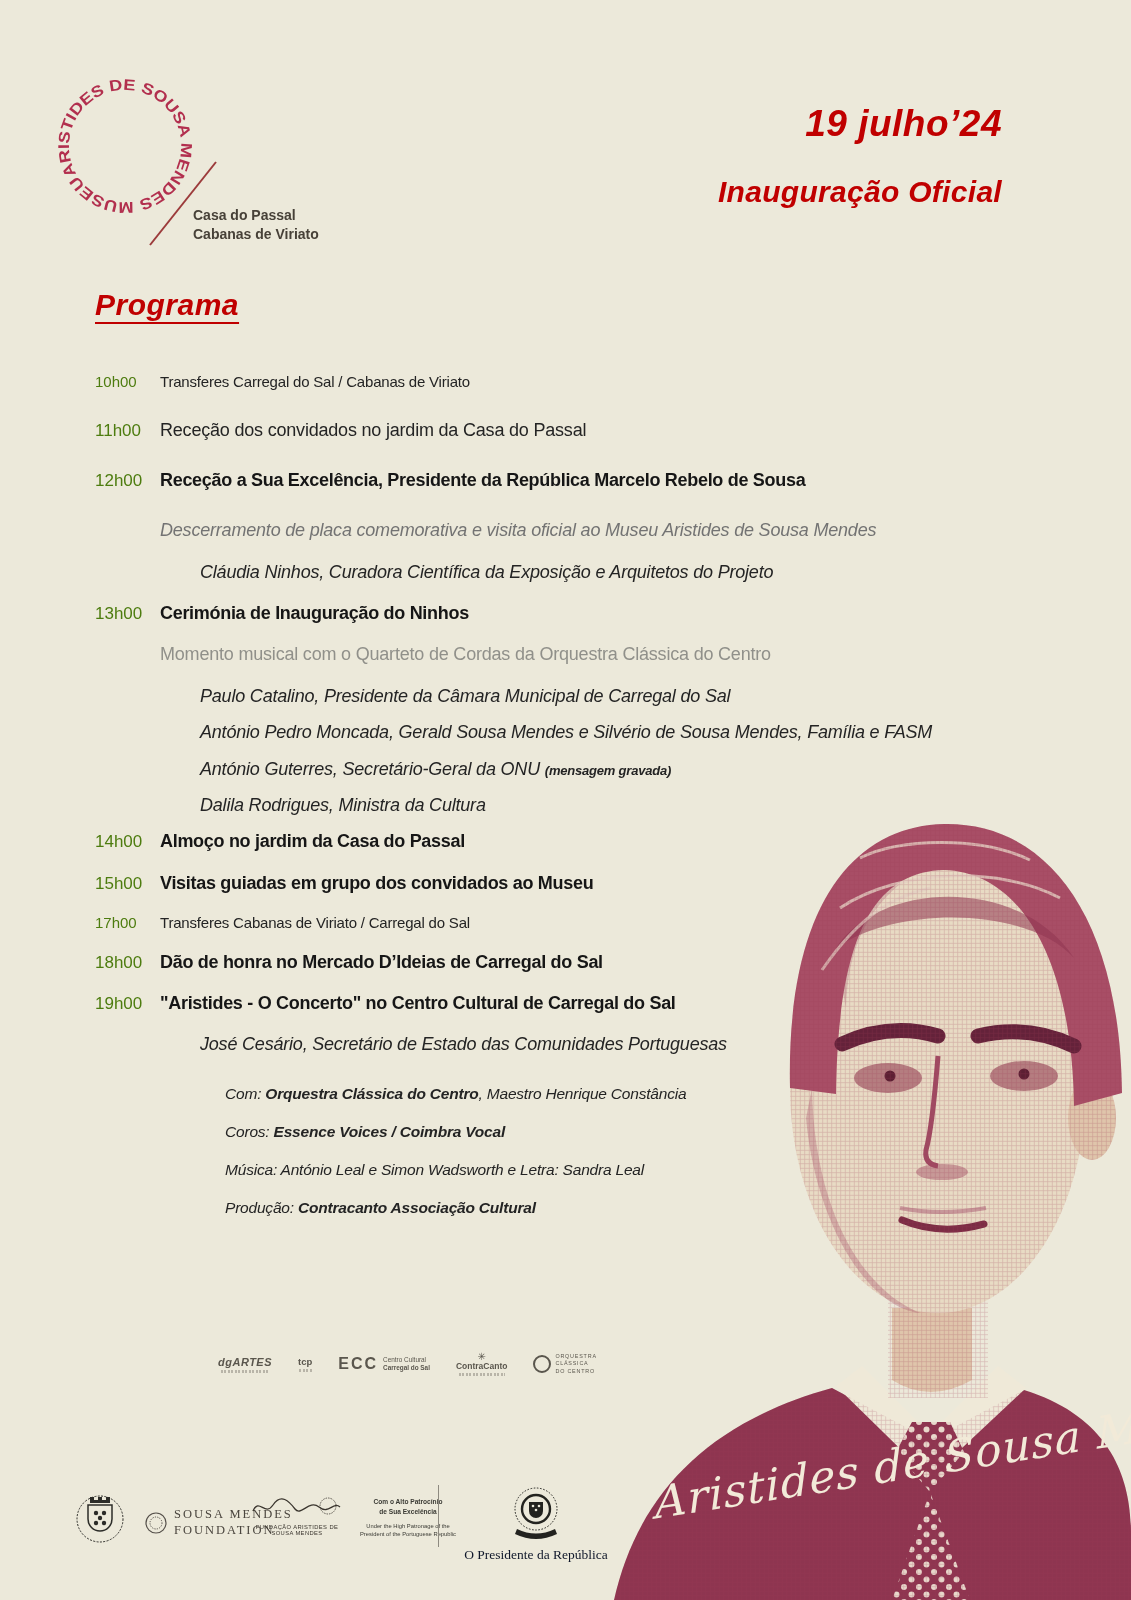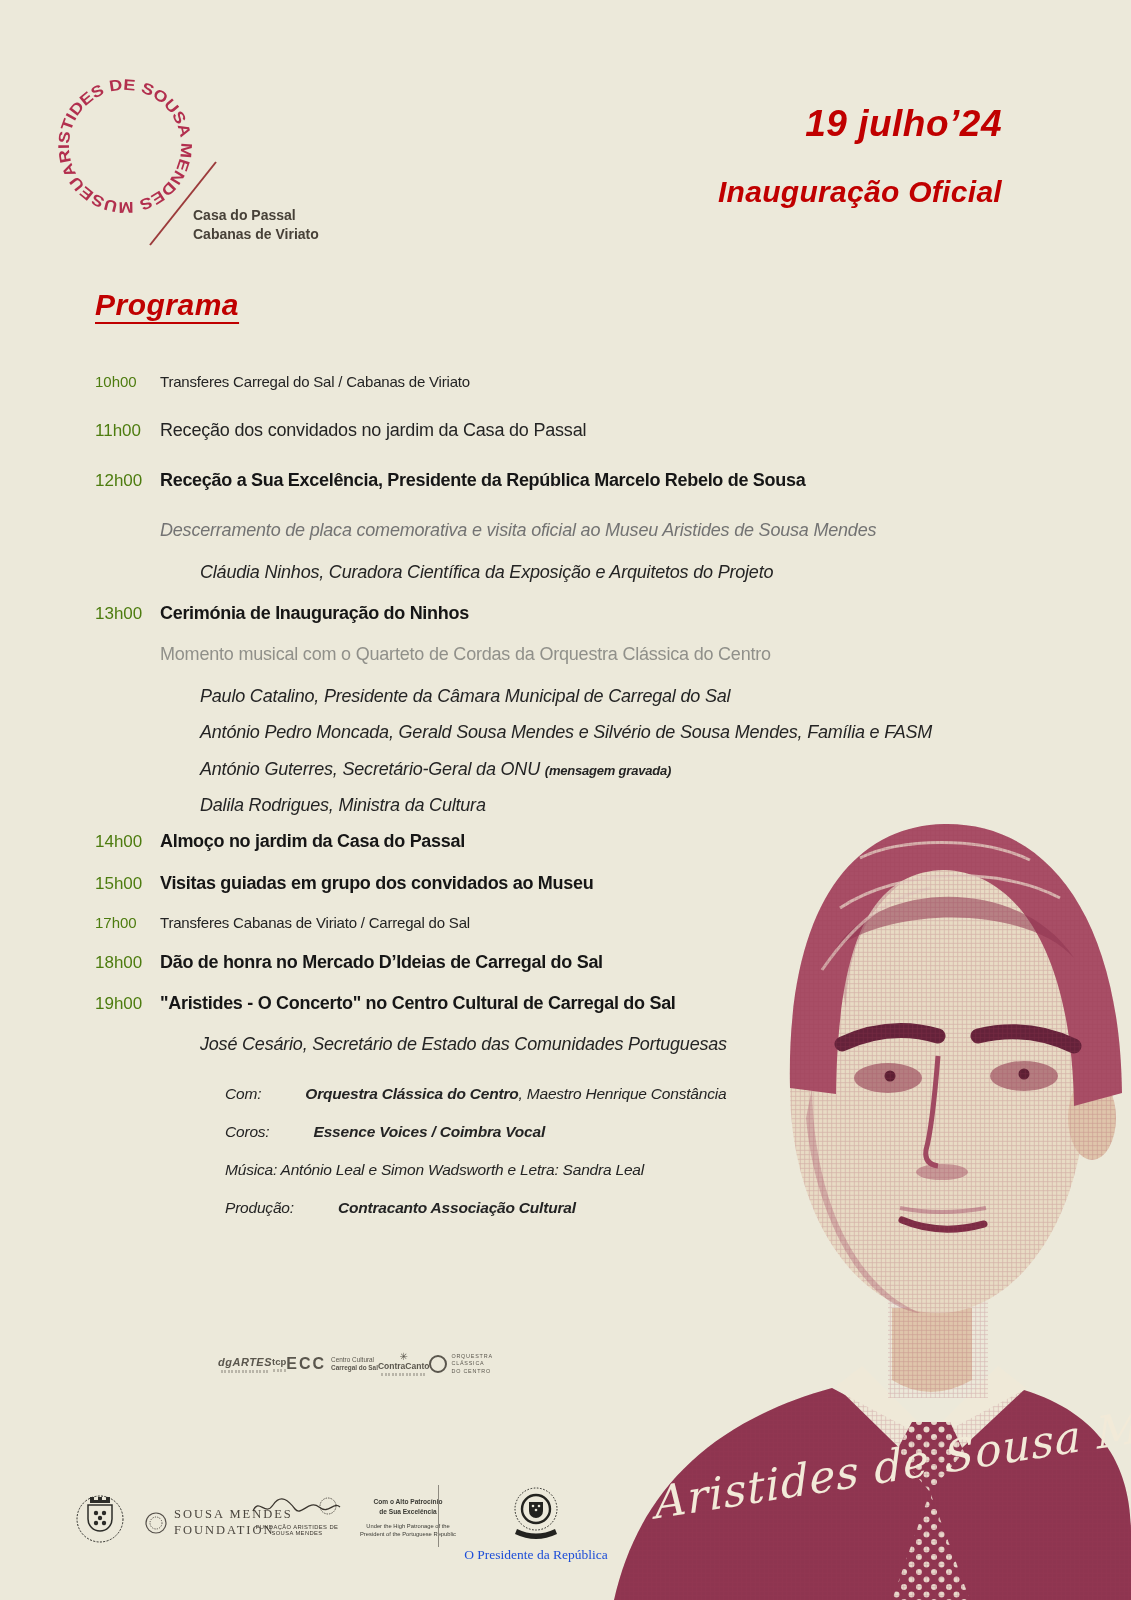--- a/index.html
+++ b/index.html
@@ -26,29 +26,29 @@
   .row{display:flex;align-items:baseline;line-height:1.3;}
   .time{flex:0 0 65px;font-size:17px;color:#4d7c0f;}
   .sm .time{font-size:15px;}
   .text{font-size:18px;color:#242424;letter-spacing:-.2px;}
   .sm .text{font-size:15px;}
   .bold .text{font-weight:bold;color:#161616;letter-spacing:-.3px;}
   .bolditalic .text{font-weight:normal;font-style:italic;color:#737373;}
   .italic .text{font-style:italic;}
   .gray .text{color:#90908a;}
   .credit .text{font-style:italic;font-size:15.5px;}
-  .text .b{font-weight:bold;margin-left:40px;}
+  .text .b{font-weight:bold;}
   .text .smallp{font-size:13px;font-weight:bold;}
   .ind2 .text{padding-left:40px;}
   .ind3 .text{padding-left:65px;}
   .g0{margin-bottom:6px;}.g1{margin-bottom:13px;}.g2{margin-bottom:18px;}.g3{margin-bottom:27px;}
 
   
   .midlogos{position:absolute;left:218px;top:1346px;height:36px;display:flex;align-items:center;
-            z-index:2;color:#46423a;opacity:.88;}
+            gap:26px;z-index:2;color:#46423a;opacity:.88;}
   .plogo{display:flex;align-items:center;}
   .stack{display:flex;flex-direction:column;align-items:center;}
   .dgartes span{font-style:italic;font-weight:bold;font-size:11px;letter-spacing:.5px;}
   .tcp span{font-weight:bold;font-size:9.5px;}
   .subbar{display:block;width:90%;height:3px;margin-top:2px;opacity:.6;
           background:repeating-linear-gradient(90deg,#8b867c 0 2px,transparent 2px 3.5px);}
   .ccc-i{font-weight:bold;font-size:16px;letter-spacing:2px;margin-right:5px;}
   .ccc-n{display:flex;flex-direction:column;font-size:6.4px;line-height:1.25;}
   .ccc-n em{font-style:normal;}
   .ccc-n strong{font-weight:bold;}
@@ -69,21 +69,21 @@
   .coat{position:absolute;left:14px;top:6px;}
   .smf{position:absolute;left:84px;top:24px;display:flex;align-items:center;gap:6px;color:#4a453e;}
   .smf-text{font-family:"Liberation Serif",serif;font-size:12.5px;letter-spacing:2px;line-height:1.25;}
   .fasm{position:absolute;left:187px;top:10px;width:100px;text-align:center;color:#3a352e;}
   .fasm-caption{font-size:5.8px;letter-spacing:.4px;margin-top:1px;}
   .patronage{position:absolute;left:298px;top:14px;width:100px;text-align:center;color:#3a3a34;}
   .patronage .pt{font-weight:bold;font-size:6.6px;line-height:1.5;}
   .patronage .en{font-size:5.8px;line-height:1.5;}
   .patronage .en.first{margin-top:5px;}
   .vdivider{position:absolute;left:378px;top:2px;width:1px;height:62px;background:#8e8a80;}
-  .president{position:absolute;left:393px;top:0;width:166px;text-align:center;color:#1d4ed8;}
+  .president{position:absolute;left:393px;top:0;width:166px;text-align:center;color:#0f172a;}
   .president-label{font-family:"Liberation Serif",serif;font-size:13.5px;margin-top:2px;}
 </style>
 </head>
 <body>
 
 <div class="page">
 
   <svg class="logo-svg" width="290" height="190" viewBox="0 0 290 190">
     <defs>
       <path id="ringpath" d="M36.5,104 A56,56 0 1 1 133.5,48 A56,56 0 1 1 36.5,104"></path>

